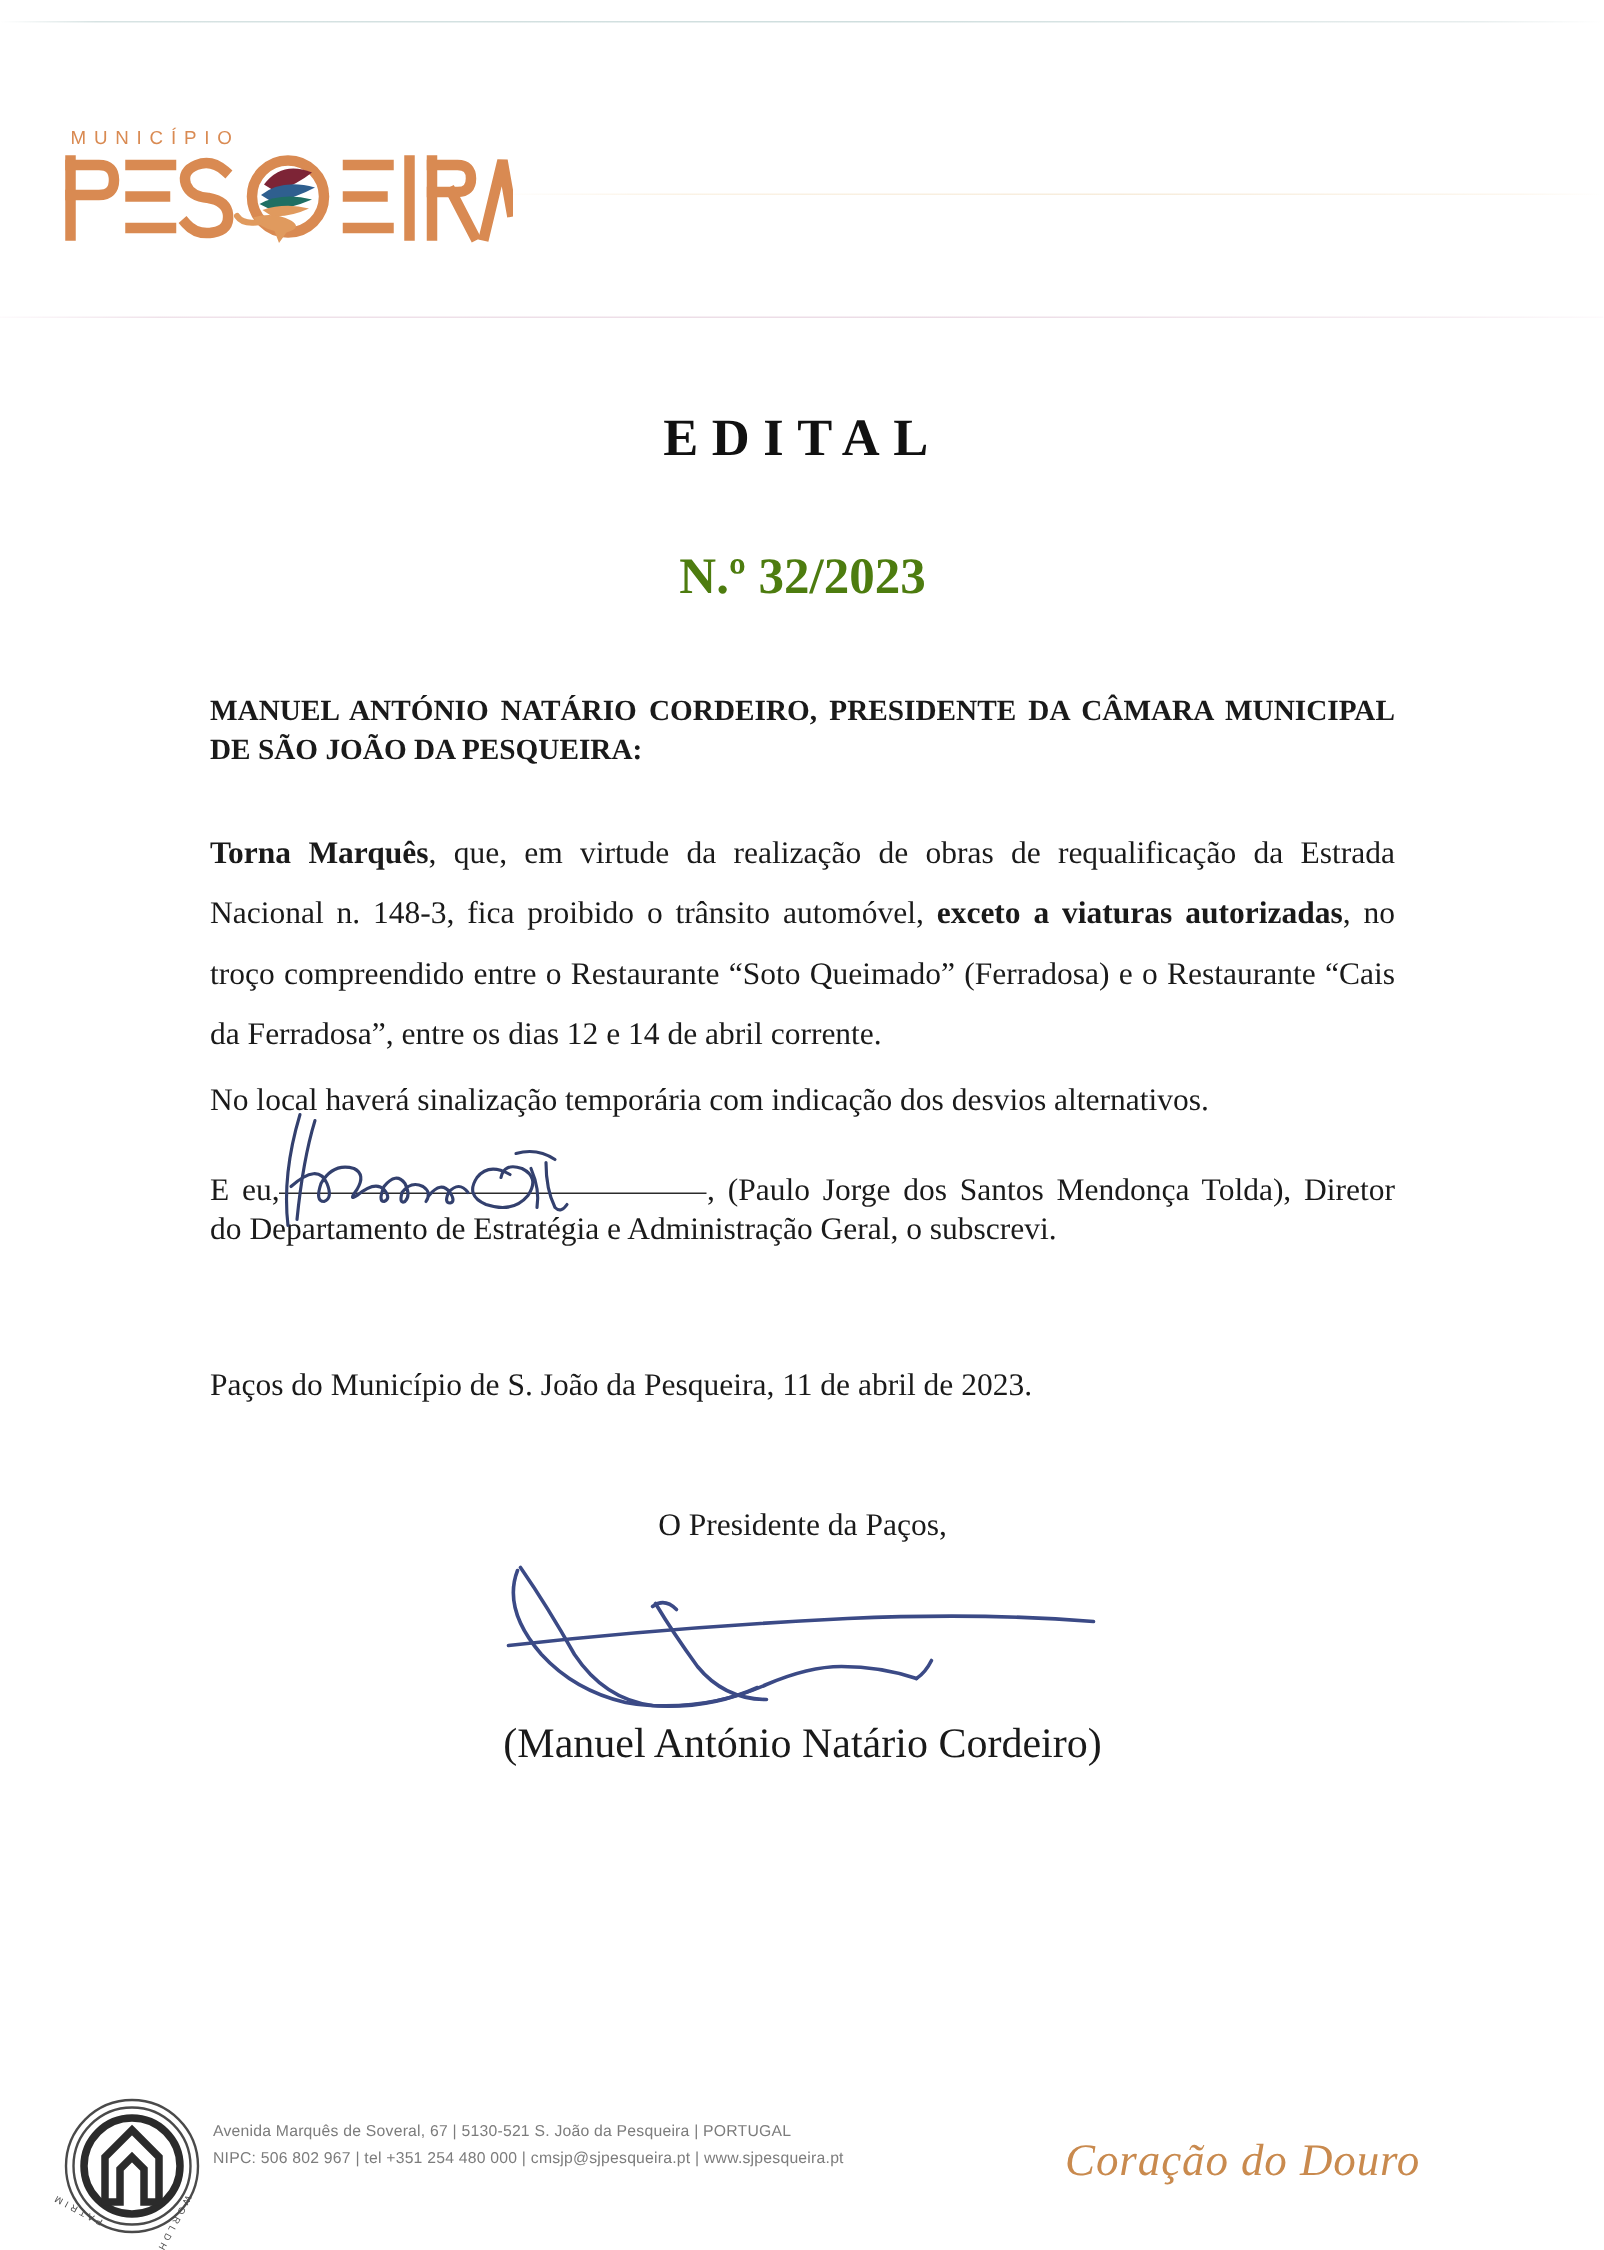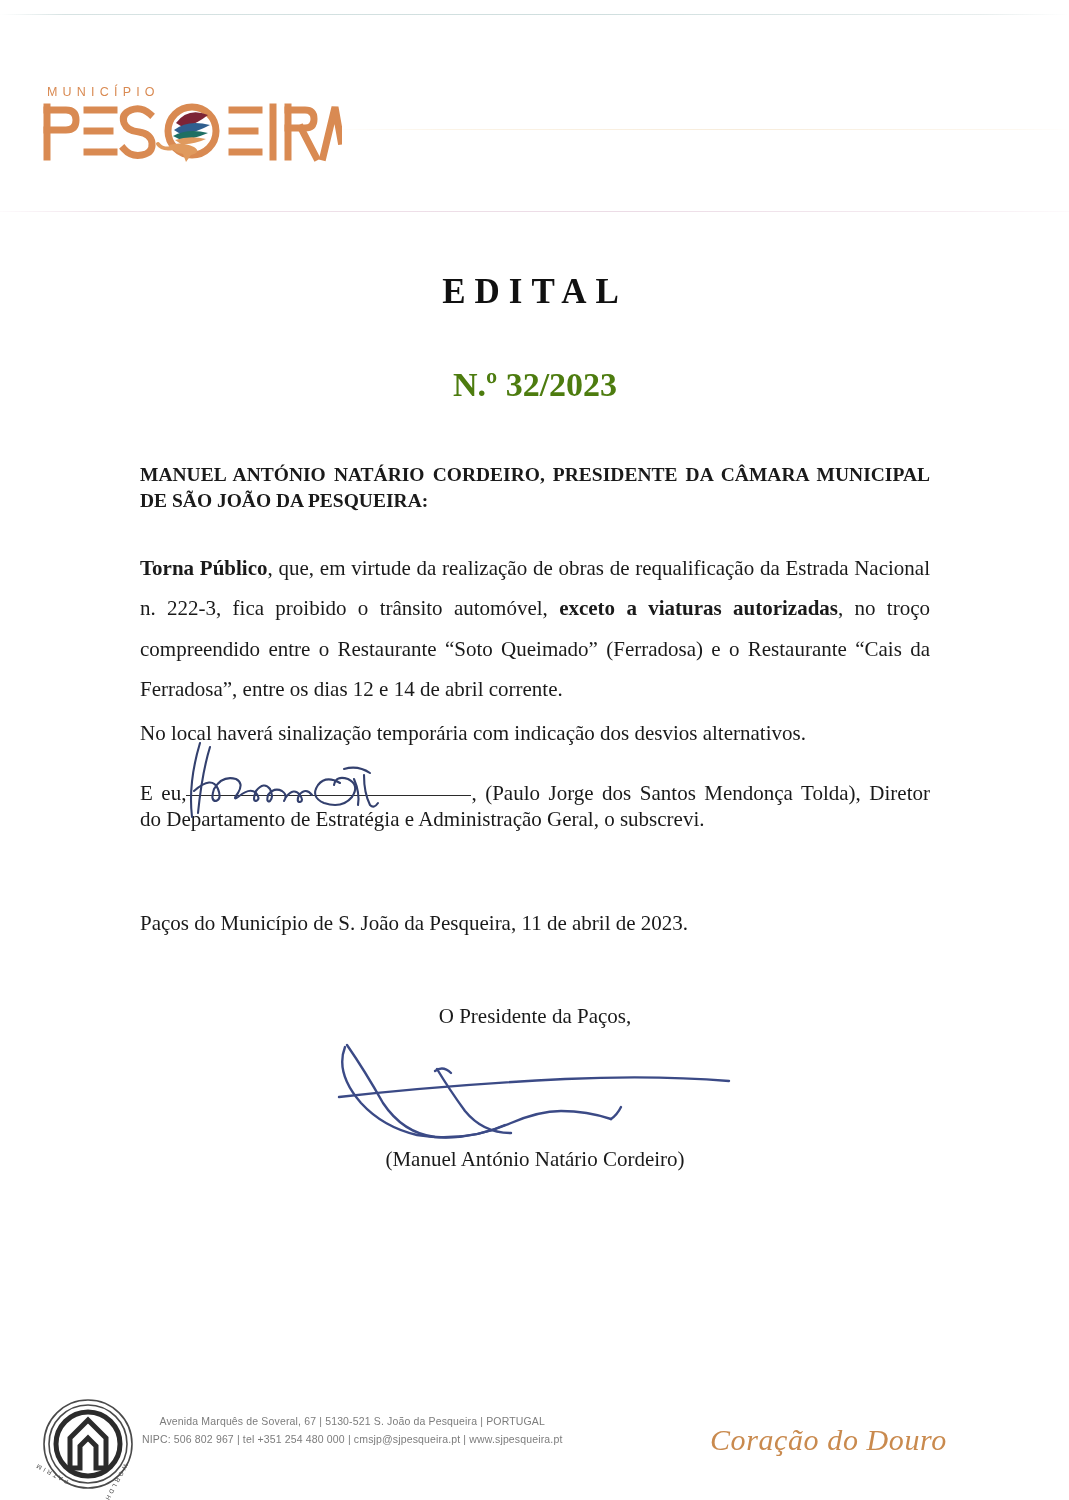--- a/index.html
+++ b/index.html
@@ -133,21 +133,21 @@
     position: relative;
     height: 118px;
   }
   .president-sig svg {
     position: absolute;
     left: 50%;
     transform: translateX(-50%);
     top: 4px;
   }
   .president-name {
-    font-size: 21px;
+    font-size: 28px;
     margin: 0;
     position: relative;
     z-index: 2;
   }
 
   
   .footer {
     position: absolute;
     left: 0;
     top: 1390px;
@@ -164,21 +164,21 @@
   .footer-text {
     position: absolute;
     left: 142px;
     top: 22px;
     font-family: "Liberation Sans", sans-serif;
     font-size: 10.5px;
     line-height: 1.75;
     color: #7c7c7c;
     letter-spacing: 0.15px;
   }
-  .footer-text div { white-space: nowrap; text-align: center; }
+  .footer-text div { white-space: nowrap; }
   .coracao {
     position: absolute;
     left: 706px;
     top: 16px;
     width: 250px;
     height: 62px;
   }
 </style>
 </head>
 <body>
@@ -229,21 +229,21 @@
   </div>
 </div>
 
 <div class="doc">
 
   <h1 class="title">EDITAL</h1>
   <h2 class="subtitle">N.º 32/2023</h2>
 
   <p class="salutation">MANUEL ANTÓNIO NATÁRIO CORDEIRO, PRESIDENTE DA CÂMARA MUNICIPAL DE SÃO JOÃO DA PESQUEIRA:</p>
 
-  <p class="para loose"><b>Torna Público</b><span>, que, em virtude da realização de obras de requalificação da Estrada Nacional n. 222-3, fica proibido o trânsito automóvel, </span><b>exceto a viaturas autorizadas</b><span>, no troço compreendido entre o Restaurante “Soto Queimado” (Ferradosa) e o Restaurante “Cais da Ferradosa”, entre os dias 12 e 14 de abril corrente.</span></p>
+  <p class="para loose"><b>Torna Marquês</b><span>, que, em virtude da realização de obras de requalificação da Estrada Nacional n. 148-3, fica proibido o trânsito automóvel, </span><b>exceto a viaturas autorizadas</b><span>, no troço compreendido entre o Restaurante “Soto Queimado” (Ferradosa) e o Restaurante “Cais da Ferradosa”, entre os dias 12 e 14 de abril corrente.</span></p>
 
   <p class="para tight">No local haverá sinalização temporária com indicação dos desvios alternativos.</p>
 
 
   <p class="para eeu"><span>E eu,</span><span class="sig-inline">
         <svg class="sig-scribble" viewBox="0 0 320 80" aria-hidden="true">
           <g fill="none" stroke="#33406e" stroke-width="2.1" stroke-linecap="round">
             <path d="M42,4 Q30,44 34,78"></path>
             <path d="M52,8 Q44,34 40,74"></path>
             <path d="M36,52 Q54,36 60,50 Q64,60 58,62 Q52,62 56,50 Q64,36 78,40 Q86,44 80,54 Q74,62 80,58 Q92,48 98,54 Q103,60 98,62 Q94,62 98,52 Q106,42 112,50 Q116,58 112,62 Q108,64 110,56 Q116,48 124,52 Q130,56 126,62"></path>

